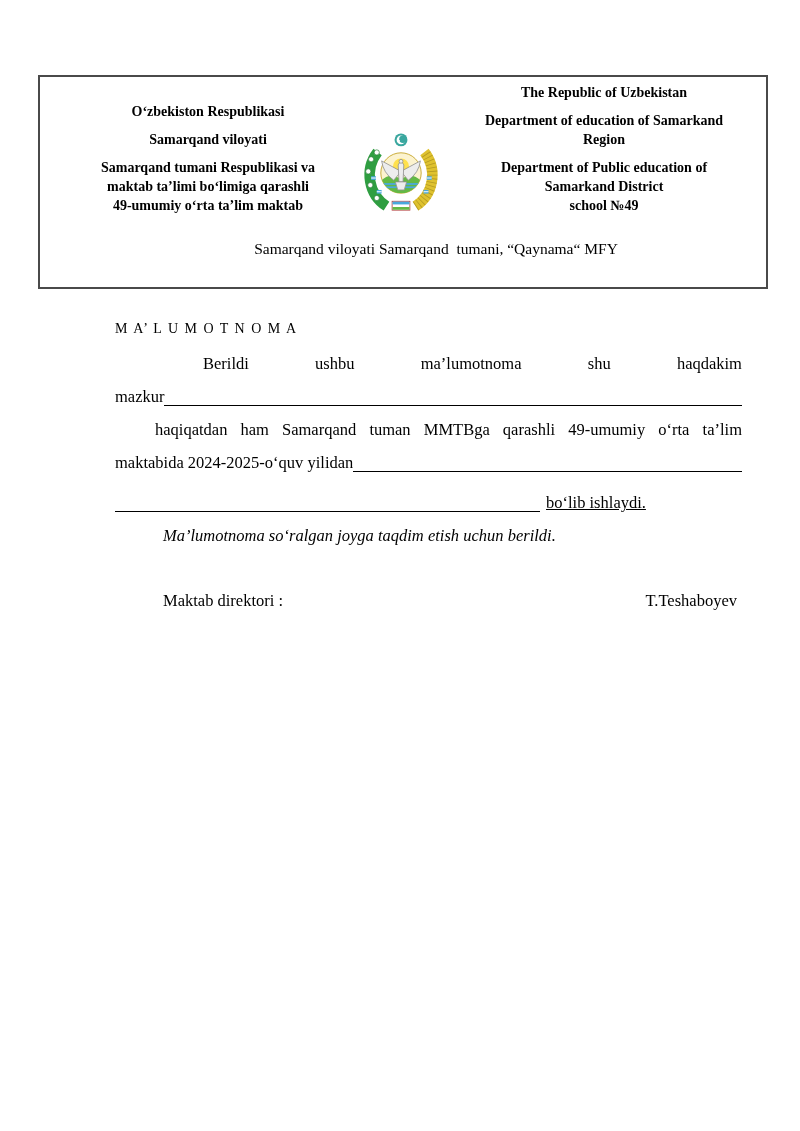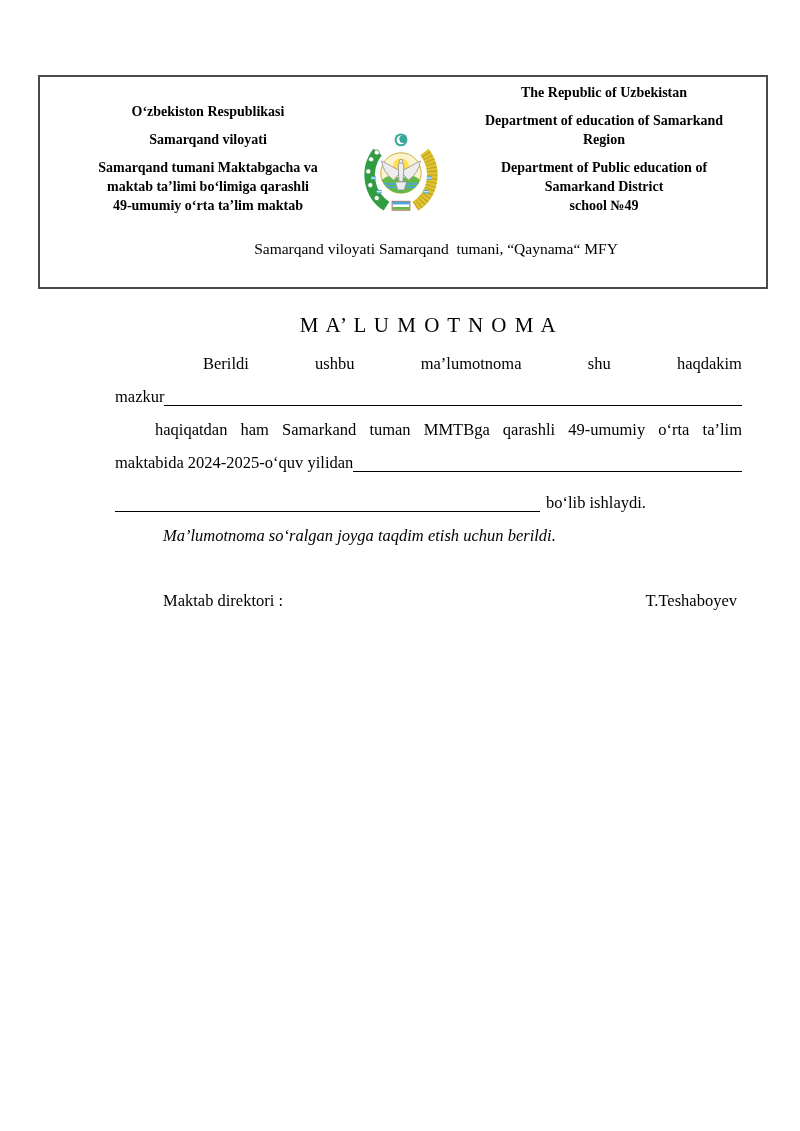--- a/index.html
+++ b/index.html
@@ -17,52 +17,52 @@
   .col-left .org{margin-bottom:9px;}
   .col-emblem{flex:1;display:flex;justify-content:center;padding-top:28px;}
   .col-right{width:312px;text-align:center;font-weight:bold;font-size:14px;line-height:19px;}
   .col-right .org{margin-bottom:9px;}
   .banner{
     position:absolute;left:0;top:163px;width:100%;text-align:center;
     font-size:15.5px;font-weight:normal;white-space:pre;margin-left:33px;
   }
   
   .doc-title{
-    position:absolute;left:115px;top:313px;width:627px;text-align:center;
-    font-size:21px;letter-spacing:1.5px;white-space:pre;
+    position:absolute;left:115px;top:321px;width:627px;
+    font-size:14px;letter-spacing:1.5px;white-space:pre;
   }
   .doc-body{position:absolute;left:115px;top:347px;width:627px;font-size:16.5px;}
   .row{display:flex;height:33px;align-items:flex-end;line-height:33px;}
   .row.justify{justify-content:space-between;margin-left:40px;}
   .row.indent{padding-left:48px;}
   .fill{
     flex:1;border-bottom:1.6px solid #000;margin-bottom:7px;height:0;
   }
   .fill.fixed{flex:none;width:425px;}
-  .after-fill{margin-left:6px;}
+  .after-fill{margin-left:6px;text-decoration:underline;}
   .row.gap-small{margin-top:7px;}
   .row.gap-med{font-style:italic;}
   .signature-row{
     display:flex;justify-content:space-between;margin-top:32px;
     padding-left:48px;padding-right:5px;height:33px;line-height:33px;text-align:center;
   }
   
   .emblem{width:82px;height:84px;}
 </style>
 </head>
 <body>
 
 <div class="header-box">
   <div class="header-cols">
 
     <div class="col-left">
       <div class="org">O‘zbekiston Respublikasi</div>
       <div class="org">Samarqand viloyati</div>
       <div>
-          <div>Samarqand tumani Maktabgacha va</div>
+          <div>Samarqand tumani Respublikasi va</div>
           <div>maktab ta’limi bo‘limiga qarashli</div>
           <div>49-umumiy o‘rta ta’lim maktab</div>
         </div>
     </div>
 
     <div class="col-emblem">
       <svg class="emblem" viewBox="0 0 100 104">
         <defs>
           <clipPath id="cc">
               <circle cx="50" cy="52" r="25"></circle>
@@ -152,21 +152,21 @@
     </div>
 
   <div class="row">
     <span>mazkur</span>
     <span class="fill"></span>
   </div>
 
   <div class="row justify">
       <span>haqiqatdan</span>
       <span>ham</span>
-      <span>Samarkand</span>
+      <span>Samarqand</span>
       <span>tuman</span>
       <span>MMTBga</span>
       <span>qarashli</span>
       <span>49-umumiy</span>
       <span>o‘rta</span>
       <span>ta’lim</span>
     </div>
 
   <div class="row">
     <span>maktabida 2024-2025-o‘quv yilidan</span>

